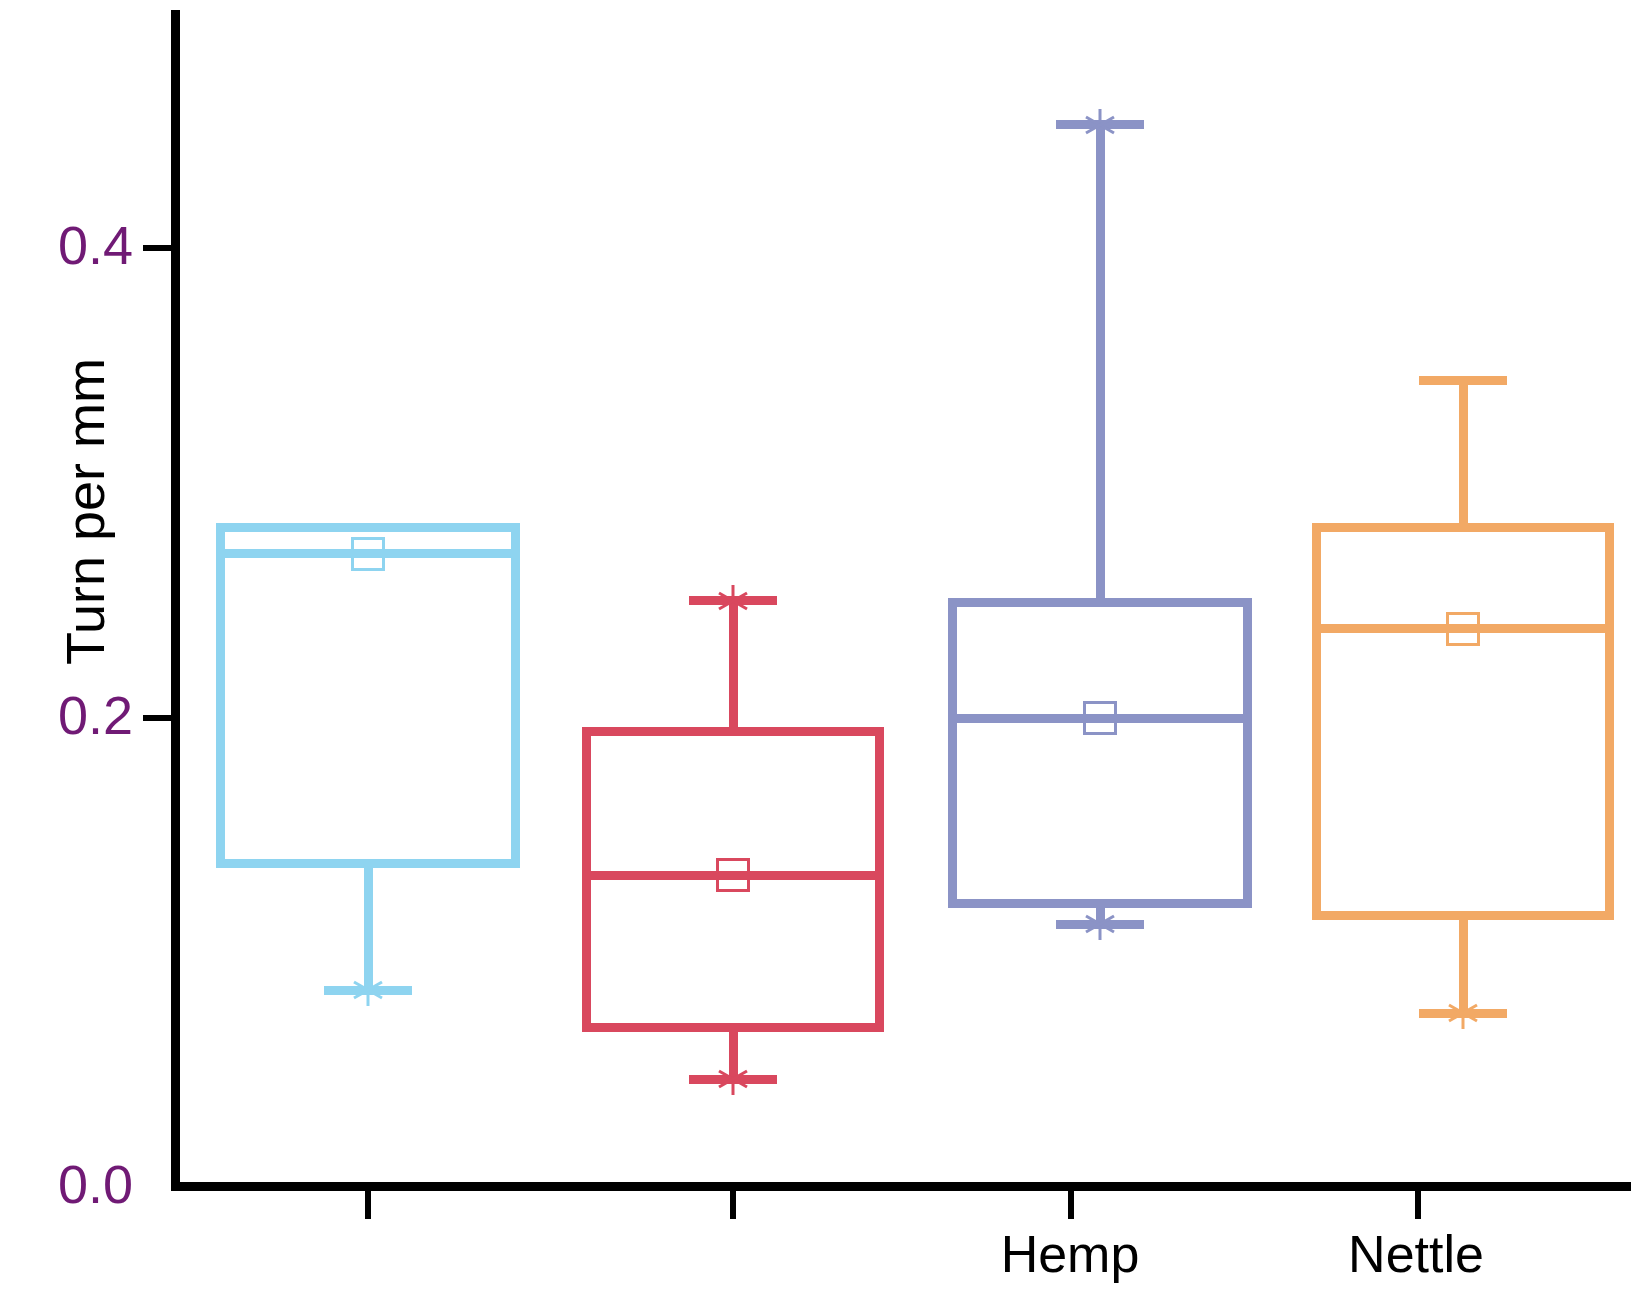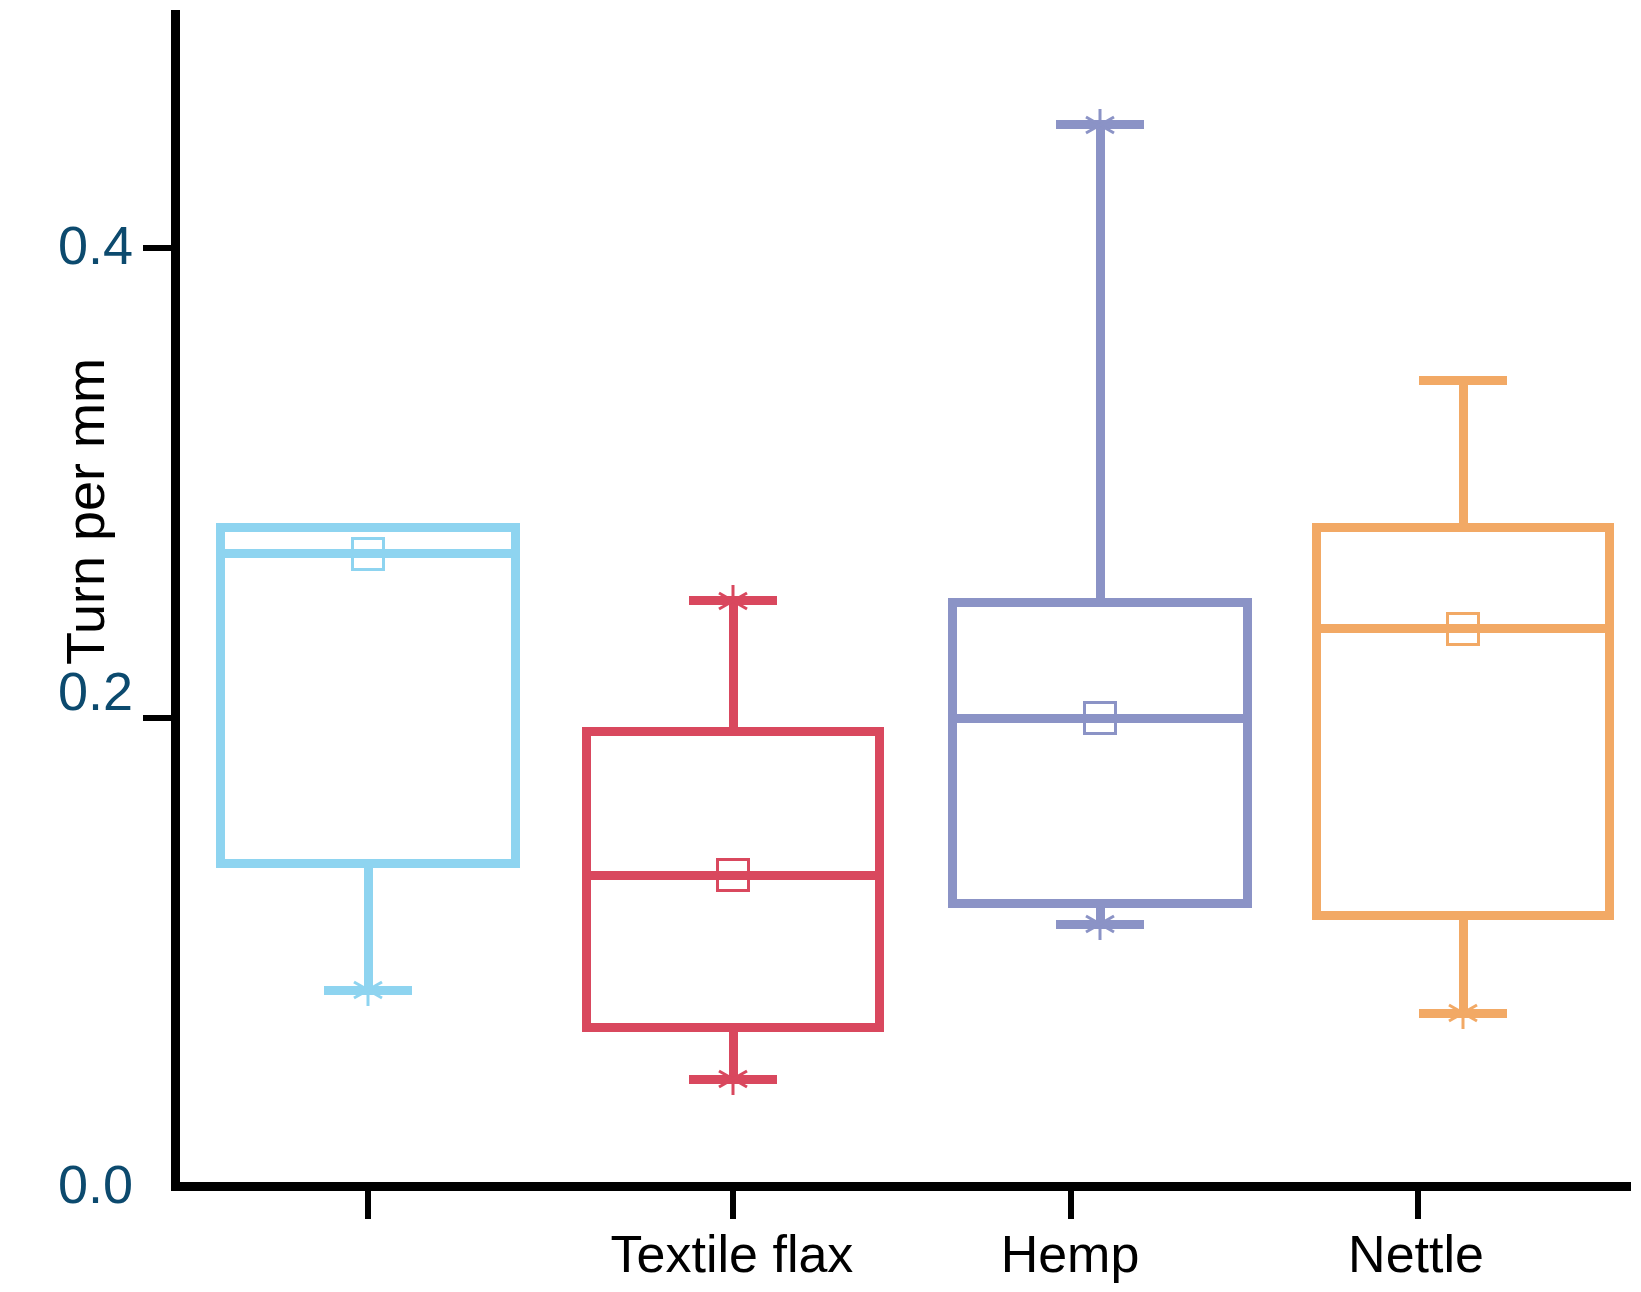--- a/index.html
+++ b/index.html
@@ -30,21 +30,21 @@
     height: 6px;
   }
   .tick-x {
     position: absolute;
     background: #000000;
     width: 6px;
   }
   .tick-label-y {
     position: absolute;
     font-size: 54px;
-    color: #0c4a6e;
+    color: #701a75;
     text-align: right;
     line-height: 1;
     white-space: nowrap;
   }
   .tick-label-x {
     position: absolute;
     font-size: 52px;
     color: #000000;
     text-align: center;
     line-height: 1;
@@ -86,31 +86,30 @@
 <div id="root">
 
   <div class="axis-line-y" style="left:171px; top:10px; width:9px; height:1180px;"></div>
 
   <div class="axis-line-x" style="left:171px; top:1182px; width:1460px; height:9px;"></div>
 
   <div class="tick-y" style="left:143px; top:245px; width:30px;"></div>
   <div class="tick-y" style="left:143px; top:715px; width:30px;"></div>
 
   <div class="tick-label-y" style="left:0px; top:218px; width:133px;">0.4</div>
-  <div class="tick-label-y" style="left:0px; top:664px; width:133px;">0.2</div>
+  <div class="tick-label-y" style="left:0px; top:688px; width:133px;">0.2</div>
   <div class="tick-label-y" style="left:0px; top:1157px; width:133px;">0.0</div>
 
   <div class="axis-title-y" style="left:58px; top:665px;">Turn per mm</div>
 
   <div class="tick-x" style="left:365px; top:1189px; height:30px;"></div>
   <div class="tick-x" style="left:730px; top:1189px; height:30px;"></div>
   <div class="tick-x" style="left:1068px; top:1189px; height:30px;"></div>
   <div class="tick-x" style="left:1415px; top:1189px; height:30px;"></div>
 
-  <div class="tick-label-x" style="left:512px; top:1228px; width:440px;">Textile flax</div>
   <div class="tick-label-x" style="left:850px; top:1228px; width:440px;">Hemp</div>
   <div class="tick-label-x" style="left:1196px; top:1228px; width:440px;">Nettle</div>
 
   <div class="boxgroup" id="box-layer">
       <div style="position: absolute; inset: 0px;">
         <div class="whisker-stem" style="left:363.5px; top:868.0799999999999px; width:9px; height:121.94000000000005px; background:#8ed4f0;"></div>
         <div class="whisker-cap" style="left:324px; top:985.52px; width:88px; height:9px; background:#8ed4f0;"></div>
         <div class="star-marker" style="left: 350px; top: 972.02px;"><svg width="36" height="36" viewBox="0 0 36 36">
             <g stroke="#8ed4f0" stroke-width="3">
               <line x1="18" y1="2" x2="18" y2="34"></line>

